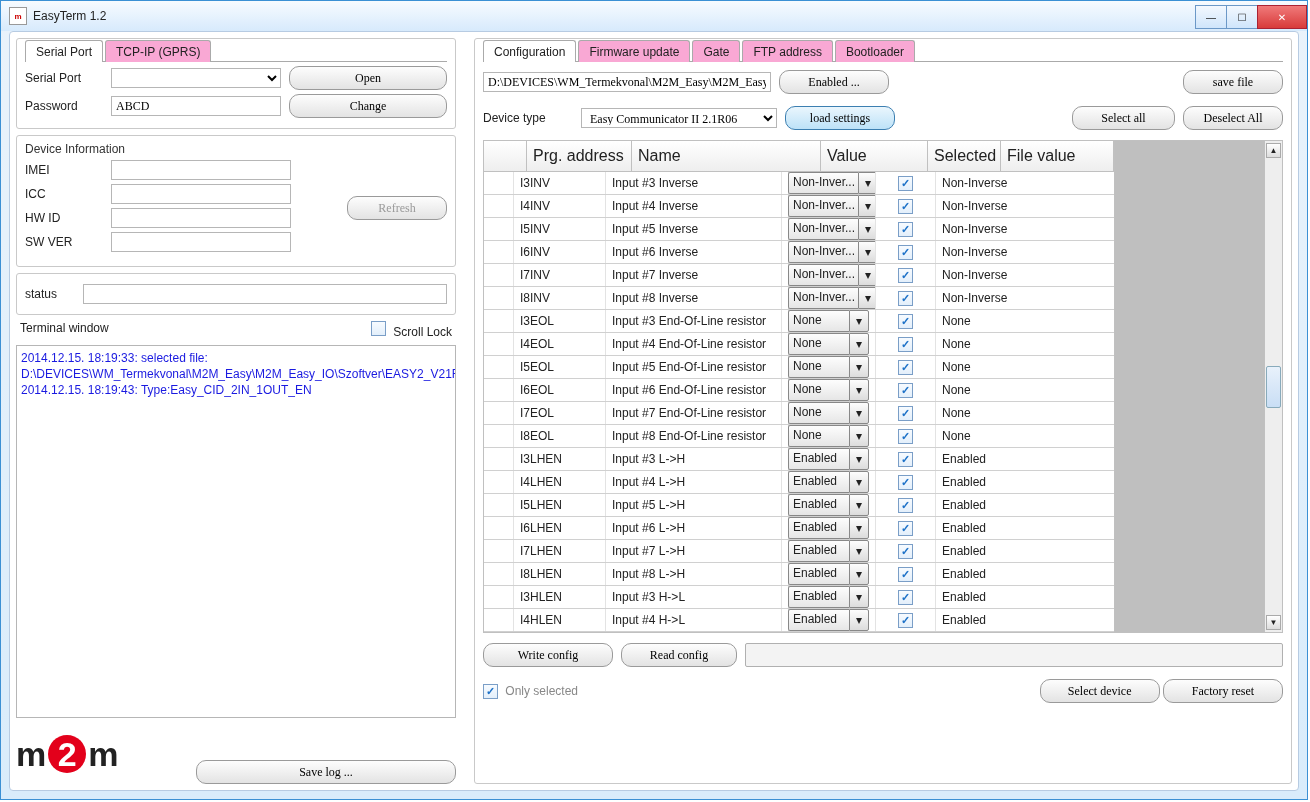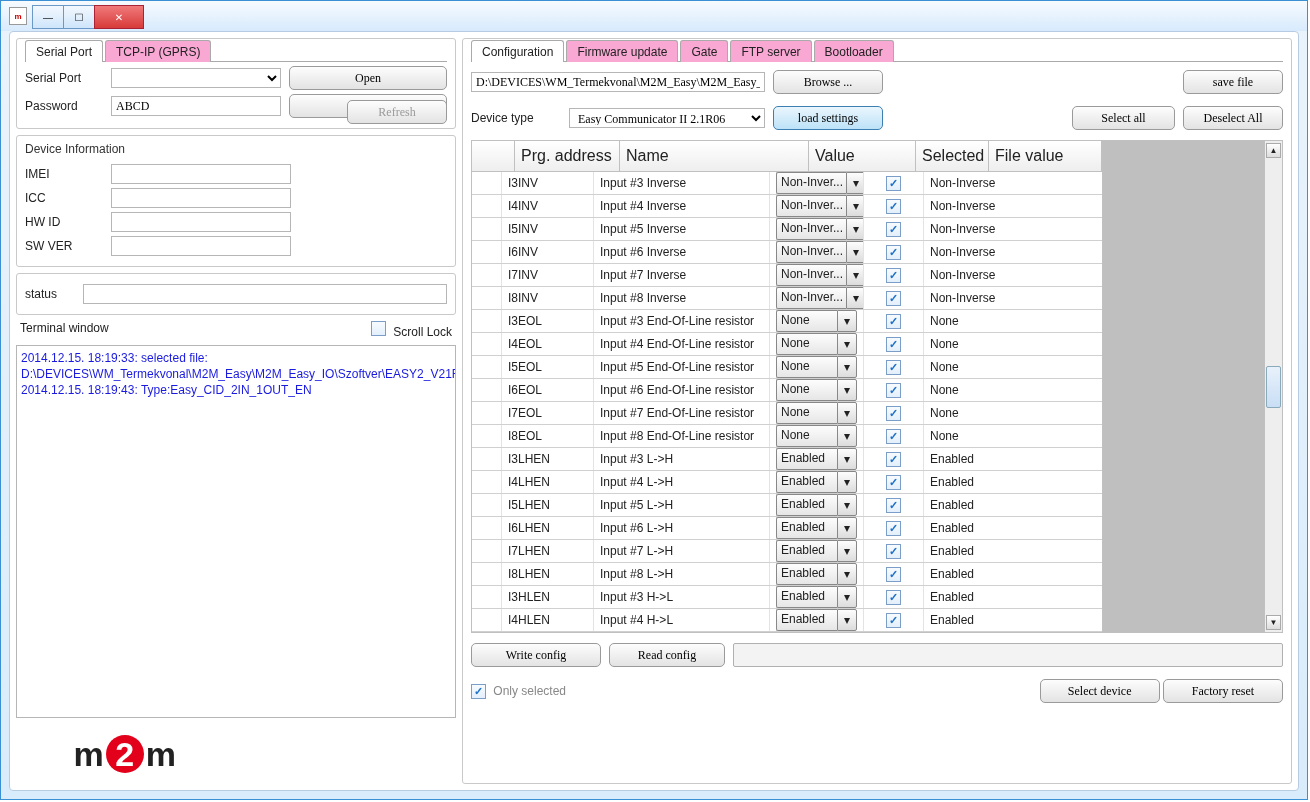--- a/index.html
+++ b/index.html
@@ -3,31 +3,31 @@
 <meta charset="utf-8">
 <style>
   html,body{margin:0;padding:0;font-family:Tahoma,Segoe UI,sans-serif;font-size:12px;color:#222;background:#fff}
   .window{border:1px solid #3b90d4;background:linear-gradient(#eaf3fb,#d9ecfb);width:1308px;height:800px;position:relative;box-sizing:border-box}
   .titlebar{height:30px;display:flex;align-items:center;padding:0 0 0 8px;background:linear-gradient(#f7fbff,#d7eafc)}
   .titlebar .ico{width:16px;height:16px;background:#fff;border:1px solid #999;margin-right:6px;display:flex;align-items:center;justify-content:center;font-size:8px;font-weight:bold;color:#c00}
   .titlebar .ttl{flex:1;font-size:12px}
   .winbtns{display:flex;height:22px}
   .winbtn{width:30px;height:22px;border:1px solid #6b98c7;background:linear-gradient(#f3f8fe,#cfe5fb);display:flex;align-items:center;justify-content:center;font-family:Segoe UI Symbol,sans-serif;font-size:10px;margin-left:-1px}
   .winbtn.close{width:48px;background:linear-gradient(#f07a7a,#d83a3a);color:#fff;border-color:#a23}
-  .client{position:absolute;left:8px;top:30px;right:8px;bottom:8px;background:#fff;border:1px solid #b7cbe2;border-radius:4px;box-sizing:border-box;padding:6px;display:flex;gap:6px}
+  .client{position:absolute;left:8px;top:30px;right:8px;bottom:8px;background:#fff;border:1px solid #b7cbe2;border-radius:4px;box-sizing:border-box;padding:6px;display:flex;gap:18px}
   .leftcol{width:440px;display:flex;flex-direction:column;gap:6px}
   .rightcol{flex:1;display:flex;flex-direction:column}
   fieldset,.panel{border:1px solid #c9c9c9;border-radius:3px;padding:6px 8px;background:#fff}
   .tabs{display:flex;border-bottom:1px solid #aaa;margin-bottom:4px}
   .tab{padding:4px 10px 3px;border:1px solid #aaa;border-bottom:none;background:#f9a8d4;border-top-left-radius:3px;border-top-right-radius:3px;margin-right:2px;position:relative;top:1px;cursor:default;white-space:nowrap}
   .tab.active{background:#fff;font-weight:normal;z-index:1}
   .row{display:flex;align-items:center;gap:8px;margin:4px 0}
   .row label{width:78px;text-align:left}
   input[type=text],select{font:12px Tahoma;border:1px solid #b6b6b6;padding:2px 4px;height:20px;box-sizing:border-box;background:#fff}
-  .btn{height:24px;border:1px solid #9a9a9a;border-radius:5px;background:linear-gradient(#fdfdfd,#e3e3e3);padding:0 14px;font:12px Tahoma;cursor:default;min-width:80px}
+  .btn{height:24px;border:1px solid #9a9a9a;border-radius:10px;background:linear-gradient(#fdfdfd,#e3e3e3);padding:0 14px;font:12px Tahoma;cursor:default;min-width:80px}
   .btn:disabled{color:#9a9a9a}
   .btn.sel{border-color:#3c7fb1;background:linear-gradient(#eaf6fd,#bde2f8)}
   .groupTitle{color:#333;margin-bottom:4px}
   .termwin{flex:1;border:1px solid #b6b6b6;background:#fff;overflow:auto;padding:4px;color:#1a1ae0;font-size:12px;line-height:1.35}
   .tblhead{display:flex;background:linear-gradient(#fff,#eee);border:1px solid #c0c0c0}
   .tblhead .hc{border-right:1px solid #c0c0c0;padding:6px 6px;font-size:16px}
   .tblbody{border:1px solid #c0c0c0;border-top:none;overflow:auto}
   .trow{display:flex;border-bottom:1px solid #d0d0d0}
   .tcell{border-right:1px solid #e3e3e3;padding:3px 6px;height:22px;display:flex;align-items:center;box-sizing:border-box;overflow:hidden;white-space:nowrap}
   .c0{width:30px;justify-content:center}
@@ -37,29 +37,30 @@
   .c4{width:60px;justify-content:center}
   .c5{width:100px;border-right:none}
   .ddl{display:flex;width:90px}
   .ddl .val{flex:1;border:1px solid #888;border-right:none;background:linear-gradient(#fdfdfd,#e6e6e6);padding:1px 4px;height:18px;line-height:16px;overflow:hidden;border-radius:2px 0 0 2px}
   .ddl .ar{width:18px;height:20px;border:1px solid #888;background:linear-gradient(#fdfdfd,#dcdcdc);display:flex;align-items:center;justify-content:center;border-radius:0 2px 2px 0}
   .chk{width:13px;height:13px;border:1px solid #7a9ec7;background:linear-gradient(#f7fbff,#e3effb);display:inline-flex;align-items:center;justify-content:center;color:#1e72c8;font-size:11px;font-weight:bold}
   .placeholder-scroll{width:17px;background:#eee;border:1px solid #c0c0c0;border-left:none;display:flex;flex-direction:column;align-items:center;justify-content:space-between;padding:2px 0}
   .placeholder-scroll .arrow{width:13px;height:13px;border:1px solid #aaa;background:linear-gradient(#fff,#ddd);font-size:8px;display:flex;align-items:center;justify-content:center}
   .placeholder-scroll .thumb{width:13px;height:40px;background:linear-gradient(#e8f1fb,#c9def5);border:1px solid #8ab;border-radius:2px}
   .progbar{flex:1;height:22px;border:1px solid #b0b0b0;background:#f3f3f3;border-radius:2px}
-  .logo{width:160px;height:60px;display:flex;align-items:center;justify-content:flex-end;font-size:34px;font-weight:bold;font-family:Arial}
+  .logo{width:160px;height:60px;display:flex;align-items:center;justify-content:flex-start;font-size:34px;font-weight:bold;font-family:Arial}
   .logo .two{display:inline-block;width:38px;height:38px;border-radius:50%;background:#e3001b;color:#fff;line-height:38px;text-align:center;margin:0 2px}
 </style>
 </head>
 <body>
 
 <div class="window">
   <div class="titlebar">
     <div class="ico">m</div>
+    <div class="ttl">EasyTerm 1.2</div>
     <div class="winbtns">
       <div class="winbtn">—</div>
       <div class="winbtn">☐</div>
       <div class="winbtn close">✕</div>
     </div>
   </div>
 
   <div class="client">
 
     <div class="leftcol">
@@ -75,41 +76,41 @@
         </div>
         <div class="row">
           <label>Password</label>
           <input type="text" style="width: 170px;" value="ABCD">
           <button class="btn" style="flex:1">Change</button>
         </div>
       </div>
 
       <div class="panel">
         <div class="groupTitle">Device Information</div>
-        <div style="text-align:right;margin-top:-60px;margin-bottom:40px">
-          <button class="btn" disabled="" style="width:100px">Refresh</button>
-        </div>
         <div id="devfields">
             <div class="row">
               <label>IMEI</label>
               <input type="text" style="width: 180px;" value="">
             </div>
             <div class="row">
               <label>ICC</label>
               <input type="text" style="width: 180px;" value="">
             </div>
             <div class="row">
               <label>HW ID</label>
               <input type="text" style="width: 180px;" value="">
             </div>
             <div class="row">
               <label>SW VER</label>
               <input type="text" style="width: 180px;" value="">
             </div>
           </div>
+        <div style="text-align:right;margin-top:-60px;margin-bottom:40px">
+          <button class="btn" disabled="" style="width:100px">Refresh</button>
+        </div>
       </div>
 
       <div class="panel">
         <div class="row">
           <label style="width:50px">status</label>
           <input type="text" style="flex: 1 1 0%;" value="">
         </div>
       </div>
 
       <div style="display:flex;justify-content:space-between;align-items:flex-start;padding:0 4px">
@@ -120,36 +121,37 @@
         </span>
       </div>
 
       <div class="termwin" id="termwin">
           <div>2014.12.15. 18:19:33: selected file: D:\DEVICES\WM_Termekvonal\M2M_Easy\M2M_Easy_IO\Szoftver\EASY2_V21R06\EASY2_V21R06_CFG_EN_IO.cfg</div>
           <div>2014.12.15. 18:19:43: Type:Easy_CID_2IN_1OUT_EN</div>
         </div>
 
       <div style="display:flex;align-items:flex-end;gap:20px">
         <div class="logo">m<span class="two">2</span>m</div>
+        <button class="btn" style="flex:1">Save log ...</button>
       </div>
     </div>
 
     <div class="rightcol">
       <div class="panel" style="flex:1;display:flex;flex-direction:column;padding-top:0">
         <div class="tabs" id="rightTabs">
             <div class="tab active">Configuration</div>
             <div class="tab">Firmware update</div>
             <div class="tab">Gate</div>
-            <div class="tab">FTP server</div>
+            <div class="tab">FTP address</div>
             <div class="tab">Bootloader</div>
           </div>
 
         <div class="row">
           <input type="text" style="flex: 1 1 0%; max-width: 360px;" value="D:\DEVICES\WM_Termekvonal\M2M_Easy\M2M_Easy_IO\">
-          <button class="btn" style="width:110px">Browse ...</button>
+          <button class="btn" style="width:110px">Enabled ...</button>
           <div style="flex:1"></div>
           <button class="btn" style="width:100px">save file</button>
         </div>
 
         <div class="row" style="margin-top:8px">
           <label style="width:90px">Device type</label>
           <select style="width:196px">
             <option>Easy Communicator II 2.1R06</option>
           </select>
           <button class="btn sel" style="width:110px;">load settings</button>

